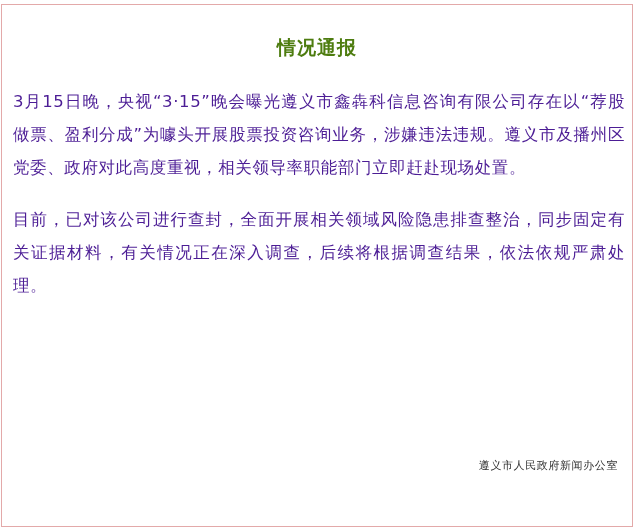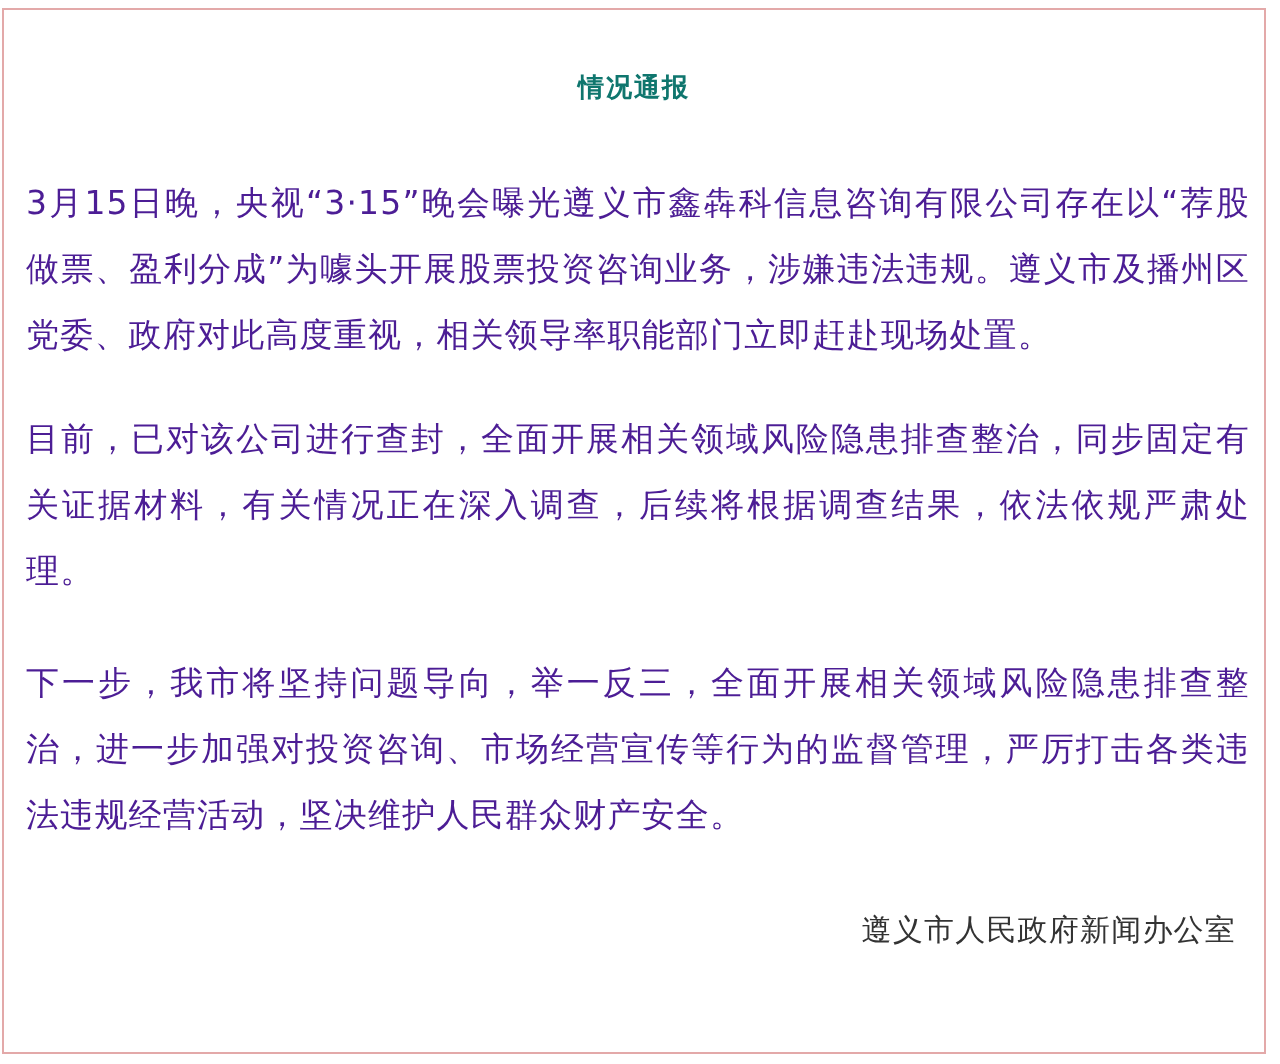--- a/index.html
+++ b/index.html
@@ -24,55 +24,54 @@
     border: 1px solid #e3a9a9;
     box-sizing: border-box;
     background: #ffffff;
   }
   .title {
     position: absolute;
     left: 0;
     right: 0;
     top: 30px;
     text-align: center;
-    font-size: 13px;
+    font-size: 19px;
     font-weight: bold;
-    color: #0f766e;
+    color: #4d7c0f;
     letter-spacing: 1px;
   }
   .para {
     position: absolute;
     left: 11px;
     width: 612px;
     font-size: 16.5px;
     line-height: 33px;
     letter-spacing: 0.6px;
     color: #4c1d95;
     margin: 0;
     text-align: justify;
   }
   .p1 { top: 80px; }
   .p2 { top: 198px; }
   .p3 { top: 320px; }
   .sign {
     position: absolute;
     right: 14px;
-    font-size: 15px;
+    font-size: 11px;
     line-height: 33px;
     color: #333;
     text-align: right;
     letter-spacing: 0.6px;
   }
   .sign-org { top: 444px; }
   .sign-date { top: 477px; }
 </style>
 </head>
 <body>
 
 <div class="frame">
   <div class="title">情况通报</div>
 
   <p class="para p1">3月15日晚，央视“3·15”晚会曝光遵义市鑫犇科信息咨询有限公司存在以“荐股做票、盈利分成”为噱头开展股票投资咨询业务，涉嫌违法违规。遵义市及播州区党委、政府对此高度重视，相关领导率职能部门立即赶赴现场处置。</p>
   <p class="para p2">目前，已对该公司进行查封，全面开展相关领域风险隐患排查整治，同步固定有关证据材料，有关情况正在深入调查，后续将根据调查结果，依法依规严肃处理。</p>
-  <p class="para p3">下一步，我市将坚持问题导向，举一反三，全面开展相关领域风险隐患排查整治，进一步加强对投资咨询、市场经营宣传等行为的监督管理，严厉打击各类违法违规经营活动，坚决维护人民群众财产安全。</p>
 
   <div class="sign sign-org">遵义市人民政府新闻办公室</div>
 </div>
 
 </body></html>

